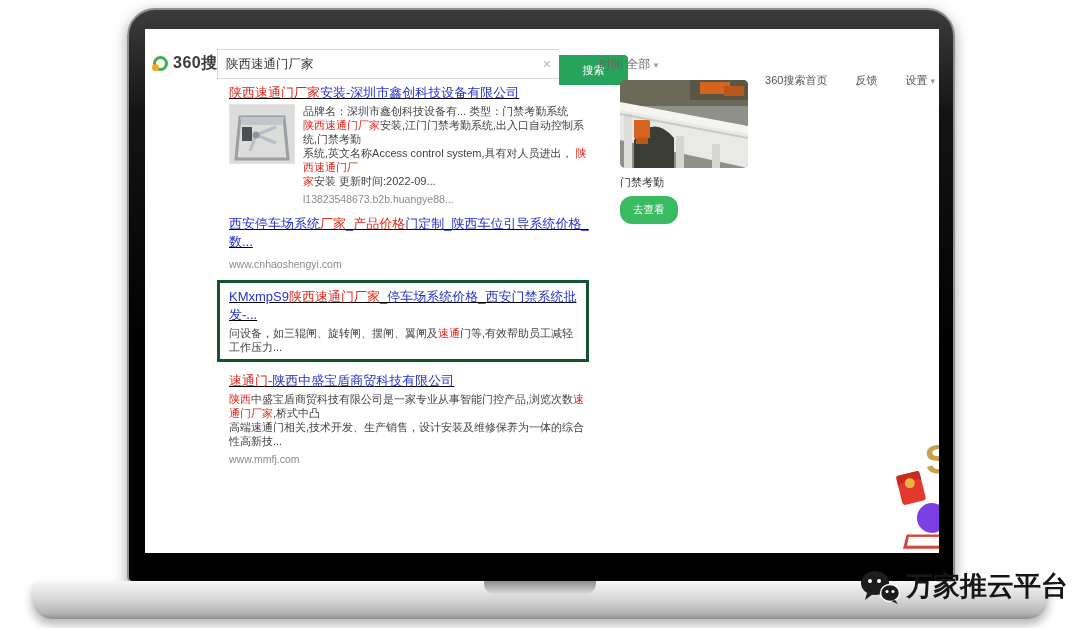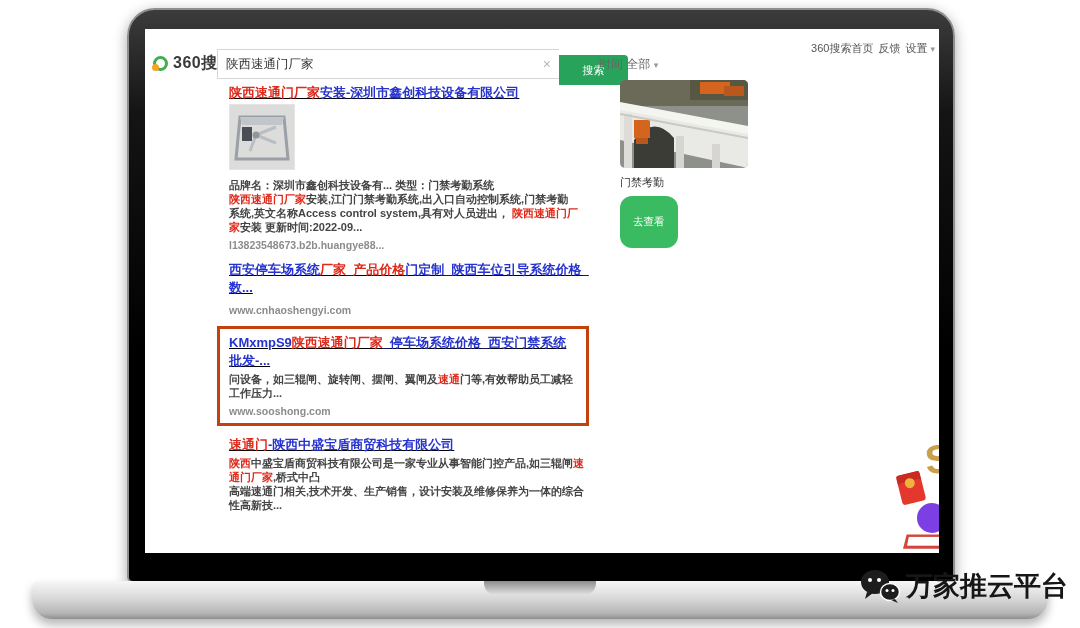--- a/index.html
+++ b/index.html
@@ -30,58 +30,58 @@
   .search-box { position:absolute; left:72px; top:20px; width:342px; height:30px;
     border:1px solid #d6d6d6; border-right:none; background:#fff; display:flex; align-items:center; }
   .search-input { flex:1; border:none; outline:none; font-size:12.5px; color:#333;
     padding:0 8px; background:transparent; font-family:inherit; }
   .clear-x { color:#b5b5b5; font-size:14px; padding:0 8px; cursor:pointer; }
   .search-btn { position:absolute; left:414px; top:26px; width:69px; height:30px;
     border:none; border-radius:0 4px 4px 0; font-size:11px; color:#fff; cursor:pointer; font-family:inherit; }
 
   .time-filter { position:absolute; left:454px; top:27px; font-size:12px; color:#666; }
   .caret { font-size:9px; color:#999; }
-  .top-nav { position:absolute; right:4px; top:12px; font-size:11px; color:#555; display:flex; gap:5px; }
+  .top-nav { position:absolute; right:4px; top:44px; font-size:11px; color:#555; display:flex; gap:28px; }
   .top-nav span { cursor:pointer; }
 
   
-  .results { position:absolute; left:84px; top:54px; width:360px;font-weight:bold; }
+  .results { position:absolute; left:84px; top:54px; width:360px; }
   .result { margin-bottom:9px; }
   .r-title { display:inline-block; font-size:13px; line-height:18px; text-decoration:underline; cursor:pointer; }
   .r-title span { color:#2633CE; }
   .r-title span.red { color:#DE2A1B; }
-  .r-body { display:flex; gap:8px; margin-top:2px;flex-direction:column; }
+  .r-body { display:flex; gap:8px; margin-top:2px; }
   .thumb { width:66px; height:60px; flex:0 0 66px; background:#dcdcda; border:1px solid #e4e4e2; }
   .desc-col { flex:1; min-width:0; }
   .desc { font-size:11px; line-height:14px; color:#444; }
   .desc span.red { color:#DE2A1B; }
   .url { font-size:10.5px; line-height:14px; color:#8c8c8c; margin-top:4px; }
-  .hl-box { border:3px solid #c2410c; padding:5px 9px; margin-left:-12px; margin-bottom:9px; }
+  .hl-box { border:3px solid #14532d; padding:5px 9px; margin-left:-12px; margin-bottom:9px; }
 
   
   .sidebar { position:absolute; left:475px; top:51px; width:128px; }
   .side-img { width:128px; height:88px; border-radius:5px; overflow:hidden; cursor:pointer; }
   .side-caption { font-size:11px; color:#333; margin-top:7px; }
-  .side-btn { display:inline-block; margin-top:6px; padding:19px 13px; border:none; border-radius:12px;
+  .side-btn { display:inline-block; margin-top:6px; padding:7px 13px; border:none; border-radius:12px;
     color:#fff; font-size:10.5px; cursor:pointer; font-family:inherit;text-align:right; }
 
   
   .decor { position:absolute; left:752px; top:408px; width:60px; height:120px; }
   .decor-s { position:absolute; left:28px; top:0; font-size:40px; font-weight:900; color:#C8A24B;
     text-shadow:-1px 0 #fff,1px 0 #fff,0 1px #fff; transform:rotate(-6deg); }
   .decor-env { position:absolute; left:2px; top:36px; width:24px; height:30px; background:#E4372E;
     border-radius:3px; transform:rotate(-14deg); box-shadow:inset 0 8px 0 #c72b22; }
   .decor-env::after { content:""; position:absolute; left:7px; top:5px; width:10px; height:10px;
     background:#F0B23E; border-radius:50%; }
   .decor-ball { position:absolute; left:20px; top:66px; width:30px; height:30px; background:#7B3FE4; border-radius:50%; }
   .decor-tray { position:absolute; left:8px; top:96px; width:38px; height:16px; background:#fff;
     border:3px solid #D2463C; transform:perspective(40px) rotateX(28deg); }
 
   
-  .watermark { position:absolute; right:12px; bottom:24px; display:flex; align-items:center; gap:6px; }
+  .watermark { position:absolute; right:12px; bottom:24px; display:flex; align-items:flex-end; gap:6px; }
   .watermark .wm-text { font-size:27px; font-weight:bold; color:#161616; font-family:"Liberation Serif","DejaVu Serif",serif; }
 </style>
 </head>
 <body>
 
 <div class="stage">
 
   <div class="laptop-screen">
     <div class="screen-content">
 
@@ -134,27 +134,27 @@
               </div>
             </div></div>
           <div class="result"><a class="r-title"><span>西安停车场系统</span><span class="red">厂家</span><span>_</span><span class="red">产品价格</span><span>门定制_陕西车位引导系统价格_数...</span></a><div class="r-body">
               <div class="desc-col">
                 <div class="url"><span>www.cnhaoshengyi.com</span></div>
               </div>
             </div></div>
           <div class="result hl-box"><a class="r-title"><span>KMxmpS9</span><span class="red">陕西速通门厂家</span><span>_停车场系统价格_西安门禁系统批发-...</span></a><div class="r-body">
               <div class="desc-col">
                 <div class="desc"><span>问设备，如三辊闸、旋转闸、摆闸、翼闸及</span><span class="red">速通</span><span>门等,有效帮助员工减轻工作压力...</span></div>
-                <div class="url"><span>www.sooshong.com</span></div>
               </div>
             </div></div>
           <div class="result"><a class="r-title"><span class="red">速通门</span><span>-陕西中盛宝盾商贸科技有限公司</span></a><div class="r-body">
               <div class="desc-col">
-                <div class="desc"><span class="red">陕西</span><span>中盛宝盾商贸科技有限公司是一家专业从事智能门控产品,如三辊闸</span><span class="red">速通门厂家</span><span>,桥式中凸</span></div>
+                <div class="desc"><span class="red">陕西</span><span>中盛宝盾商贸科技有限公司是一家专业从事智能门控产品,浏览次数</span><span class="red">速通门厂家</span><span>,桥式中凸</span></div>
                 <div class="desc"><span>高端速通门相关,技术开发、生产销售，设计安装及维修保养为一体的综合性高新技...</span></div>
+                <div class="url"><span>www.mmfj.com</span></div>
               </div>
             </div></div>
         </div>
 
       <div class="sidebar">
         <div class="side-img">
           <svg width="128" height="88" viewBox="0 0 128 88">
             <rect width="128" height="88" fill="#8e908a"></rect>
             <rect x="0" y="0" width="128" height="26" fill="#6b6a58"></rect>
             <rect x="70" y="0" width="58" height="20" fill="#575744"></rect>

